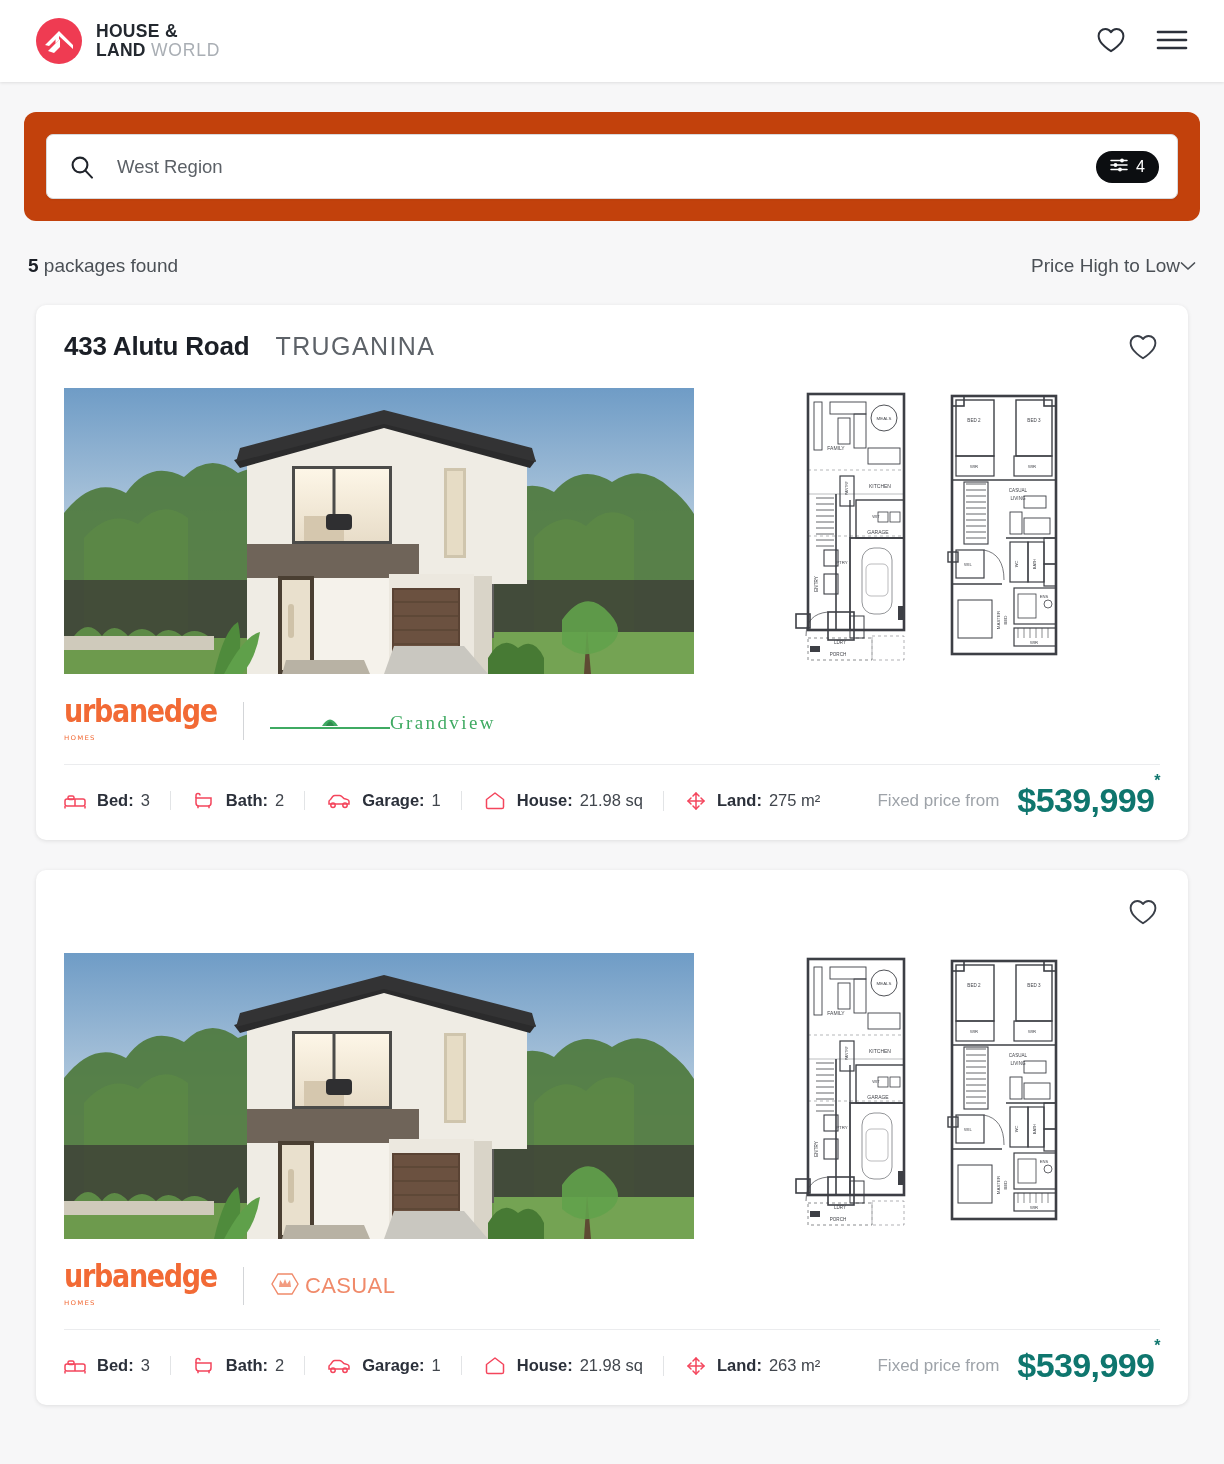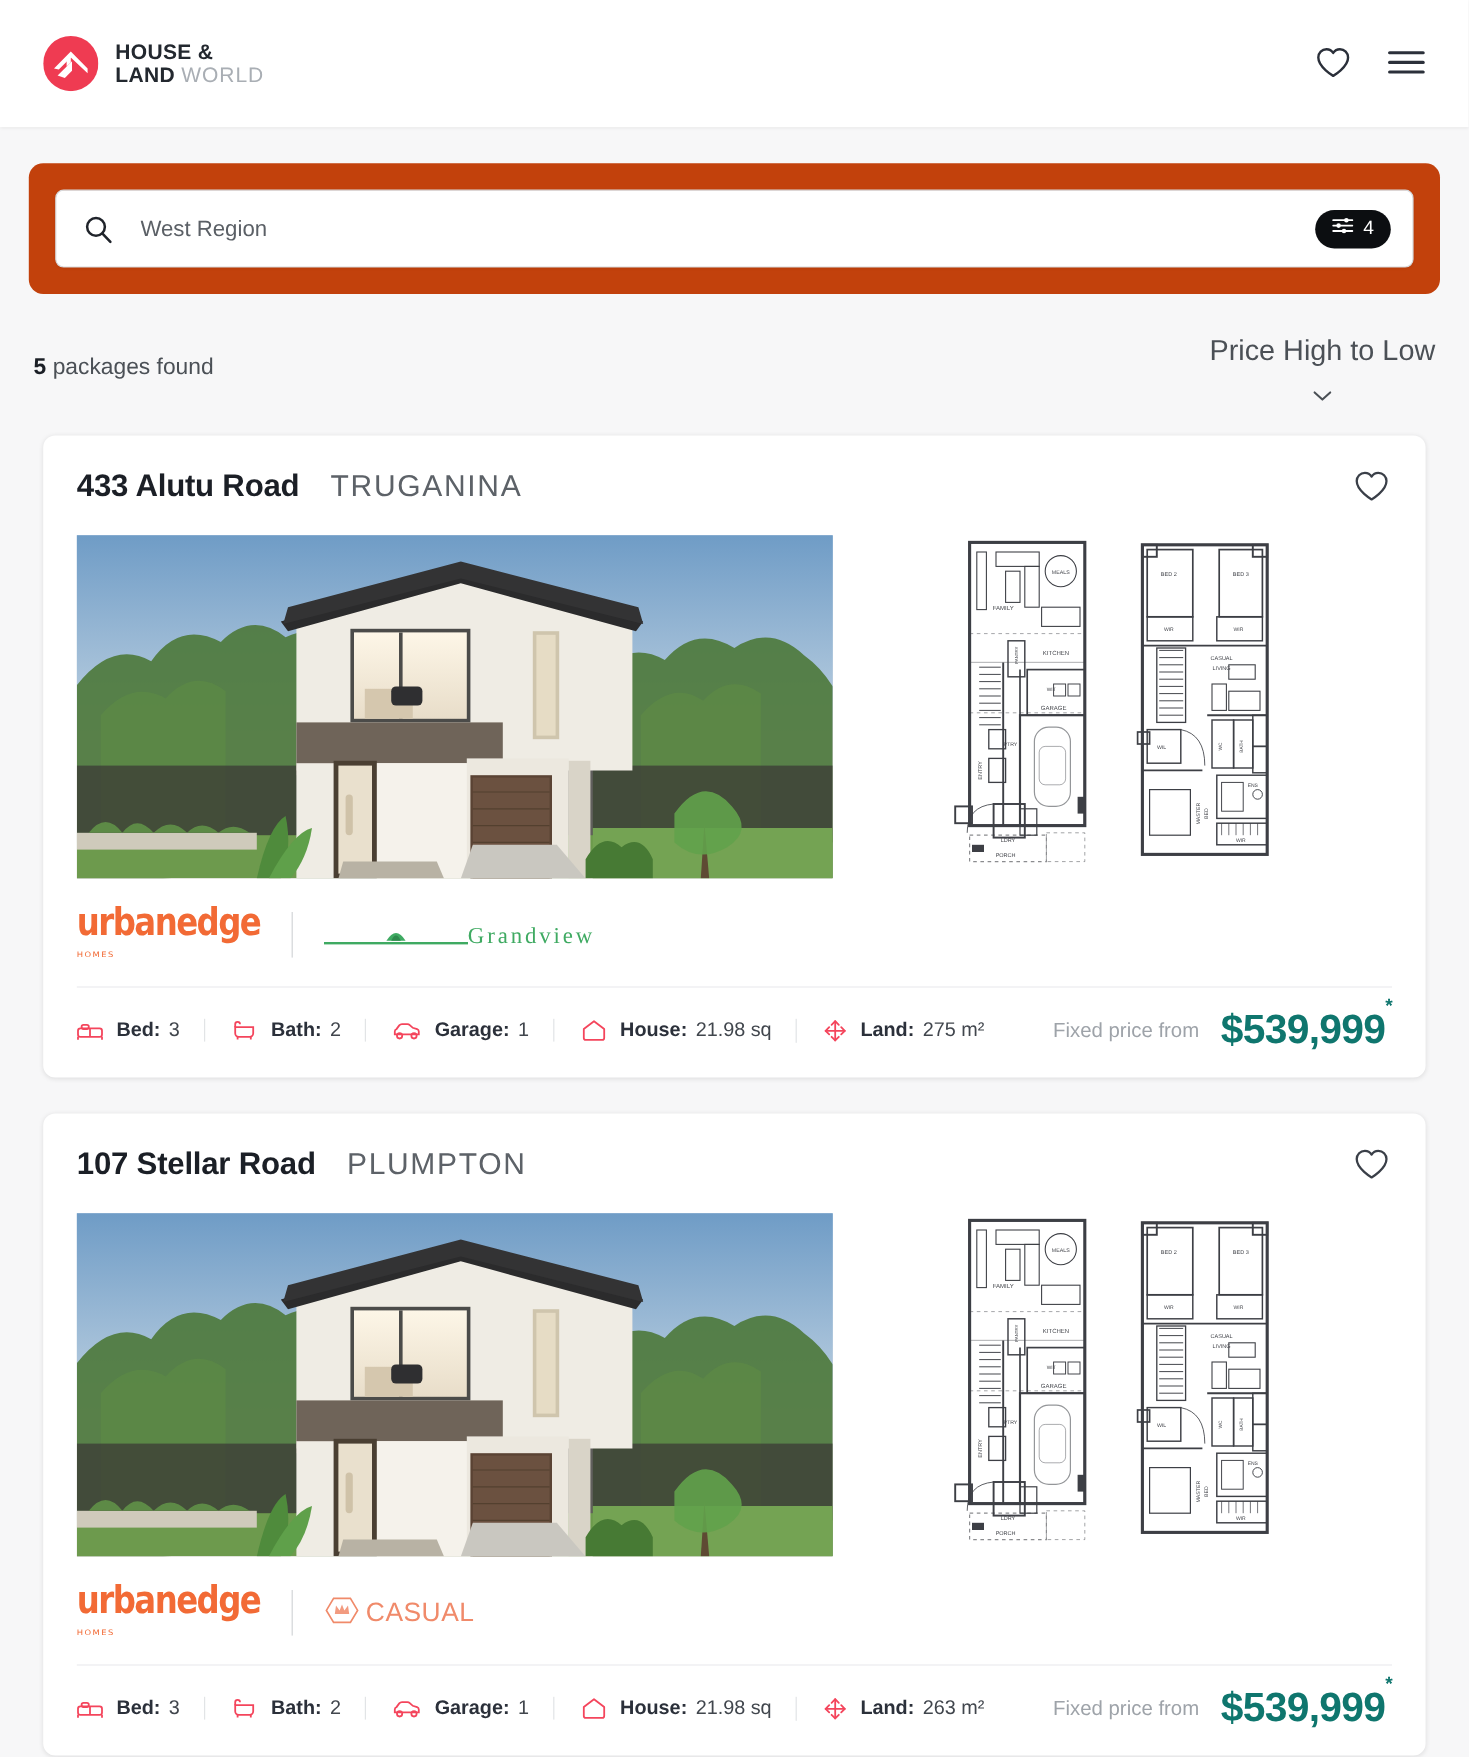--- a/index.html
+++ b/index.html
@@ -6,21 +6,21 @@
   * { box-sizing: border-box; margin: 0; padding: 0; }
   html, body {
     width: 1224px;
     background: #f7f7f8;
     font-family: "Liberation Sans", sans-serif;
     -webkit-font-smoothing: antialiased;
   }
 
   
   .site-header {
-    height: 106px;
+    height: 82px;
     background: #ffffff;
     display: flex;
     align-items: center;
     padding: 0 36px;
     box-shadow: 0 1px 3px rgba(0,0,0,.10);
     position: relative;
     z-index: 5;
   }
   .brand { display: flex; align-items: center; gap: 14px; }
   .brand-mark { width: 46px; height: 46px; flex: 0 0 46px; }
@@ -85,24 +85,24 @@
   
   .results-bar {
     display: flex;
     align-items: center;
     padding: 34px 28px 0;
   }
   .results-count { font-size: 19px; color: #4b5056; }
   .results-count b { color: #1b1f26; font-weight: 700; }
   .sort-control {
     margin-left: auto;
-    display: flex; align-items: center; gap: 18px;
+    display: flex; align-items: center; gap: 0;
     background: none; border: 0; cursor: pointer;
     font-family: "Liberation Sans", sans-serif;
-    font-size: 24px; color: #4b5056; flex-direction: column;
+    font-size: 19px; color: #4b5056;
   }
   .chev { color: #4b5056; display: flex; }
 
   
   .cards { padding: 28px 36px 40px; display: flex; flex-direction: column; gap: 30px; }
   .card {
     background: #fff;
     border-radius: 10px;
     box-shadow: 0 1px 4px rgba(0,0,0,.10);
     padding: 26px 28px 0;
@@ -596,24 +596,20 @@
       </div>
       <div class="price-block">
         <span class="price-from">Fixed price from</span>
         <span class="price"><span>$539,999</span><sup>*</sup></span>
       </div>
     </div>
   </article>
 
   <article class="card">
     <div class="card-head">
-      <div class="card-title-row">
-        <span class="addr">107 Stellar Road</span>
-        <span class="suburb">PLUMPTON</span>
-      </div>
       <button class="fav-btn" aria-label="Save">
         <span>
           <svg width="30" height="28" viewBox="0 0 30 28" fill="none" stroke="currentColor" stroke-width="1.9">
             <path d="M15 25.2C15 25.2 2.6 18 2.6 9.9 2.6 6.1 5.6 3 9.4 3c2.4 0 4.4 1.2 5.6 3.1C16.2 4.2 18.2 3 20.6 3 24.4 3 27.4 6.1 27.4 9.9 27.4 18 15 25.2 15 25.2z" stroke-linejoin="round"></path>
           </svg>
         </span>
       </button>
     </div>
 
     <div class="media-row">

